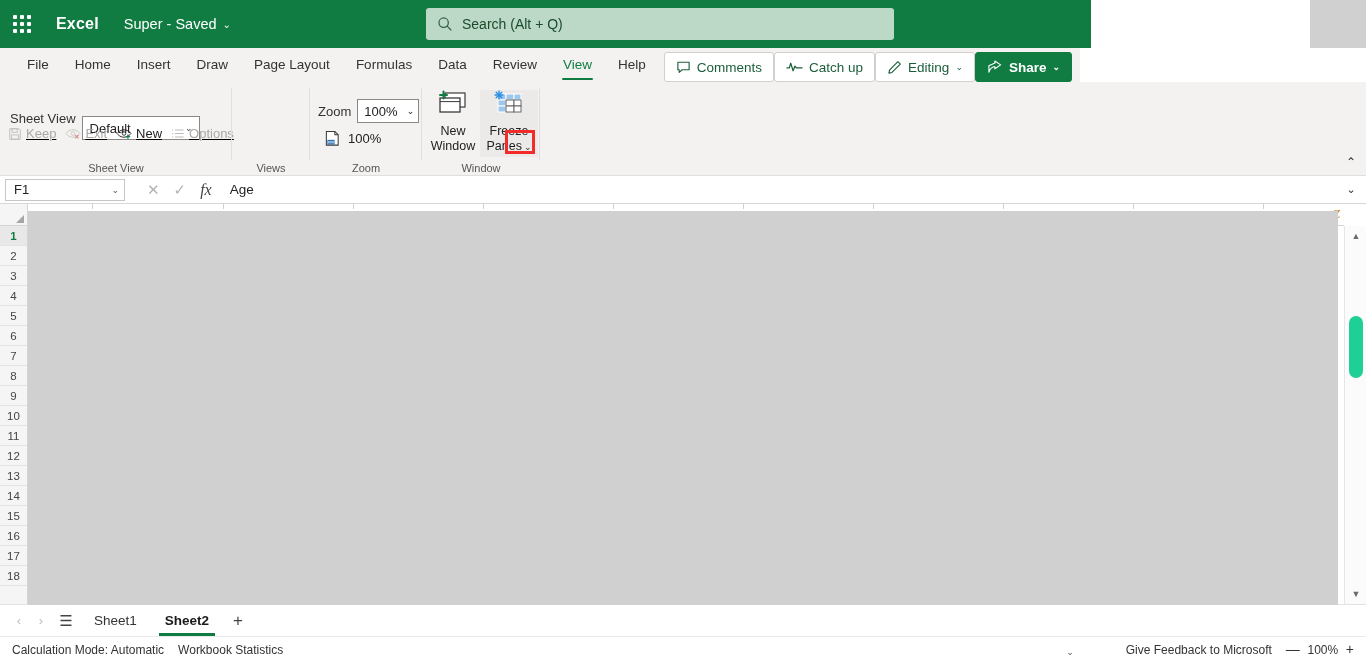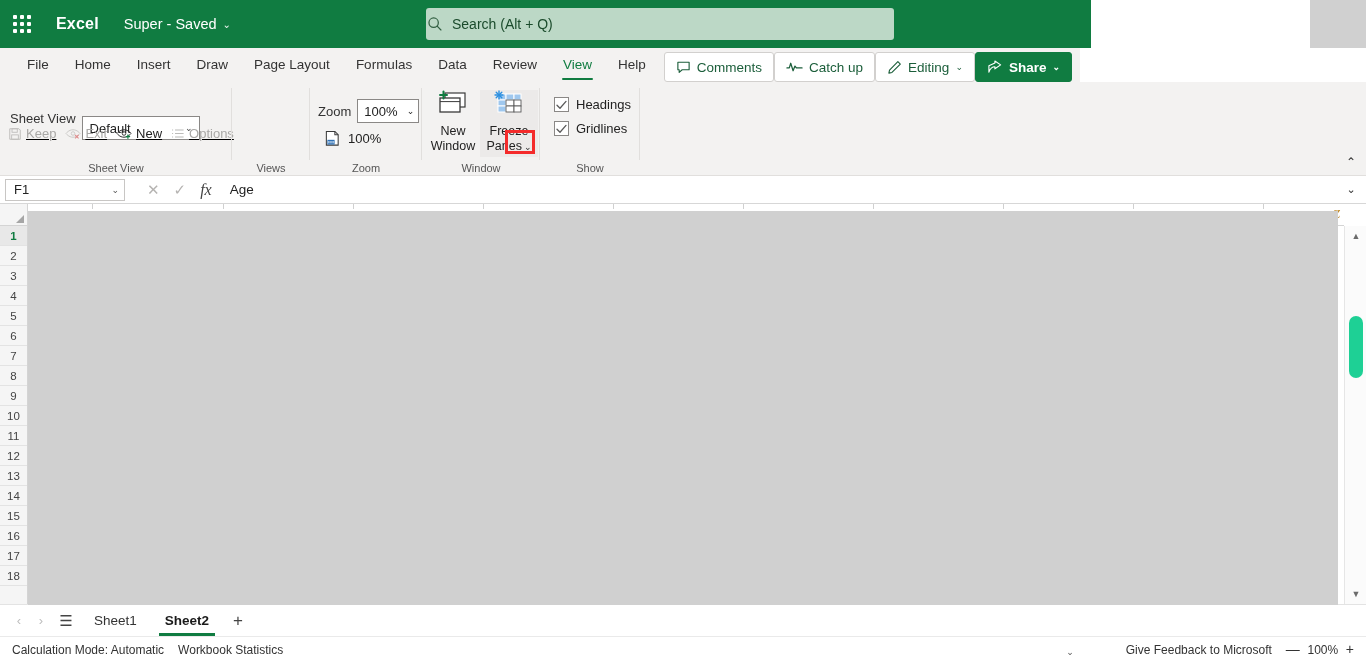--- a/index.html
+++ b/index.html
@@ -33,21 +33,21 @@
   .doc-title {
     color: #fff; font-size: 14.5px; margin-left: 25px; display: flex; align-items: center; gap: 6px;
     cursor: pointer;
   }
   .doc-title .chev { font-size: 10px; opacity: .95; }
   .searchwrap {
     position: absolute; left: 426px; top: 8px; width: 468px; height: 32px;
   }
   .searchbox {
     width: 100%; height: 100%; background: #bcd8c6; border: none; border-radius: 3px;
-    display: flex; align-items: center; cursor: text;
+    display: flex; align-items: center; padding-left: 10px; cursor: text;
   }
   .searchbox .sicon { width: 18px; height: 18px; margin-right: 8px; opacity: .85; }
   .searchbox .sph { color: #1b4b2c; font-size: 14px; }
   .gear-btn {
     position: absolute; left: 1278px; top: 10px; width: 30px; height: 28px;
     display: flex; align-items: center; justify-content: center; cursor: pointer;
   }
 
   
   .ribbon-tabs {
@@ -466,40 +466,20 @@
         </svg>
         <div class="blabel">
           <span>Freeze</span><br>
           <span>Panes</span><span class="freeze-chev">⌄</span>
         </div>
       </div>
       <div class="glabel">Window</div>
       <div class="gsep"></div>
     </div>
 
-    <div class="rgroup g-show">
-      <div class="cbrow r1">
-        <span class="cbbox">
-          <svg width="11" height="10" viewBox="0 0 11 10">
-            <polyline points="1,5.2 4,8.2 10,1.4" fill="none" stroke="#5a5a5a" stroke-width="1.3" stroke-linecap="round" stroke-linejoin="round"></polyline>
-          </svg>
-        </span>
-        <span class="ctext">Headings</span>
-      </div>
-      <div class="cbrow r2">
-        <span class="cbbox">
-          <svg width="11" height="10" viewBox="0 0 11 10">
-            <polyline points="1,5.2 4,8.2 10,1.4" fill="none" stroke="#5a5a5a" stroke-width="1.3" stroke-linecap="round" stroke-linejoin="round"></polyline>
-          </svg>
-        </span>
-        <span class="ctext">Gridlines</span>
-      </div>
-      <div class="glabel">Show</div>
-      <div class="gsep"></div>
-    </div>
 
     <div class="ribbon-collapse">⌃</div>
   </div>
 
   <div class="redbox"></div>
 
   <div class="formulabar">
     <div class="namebox">
       <span>F1</span>
       <span class="chev">⌄</span>

